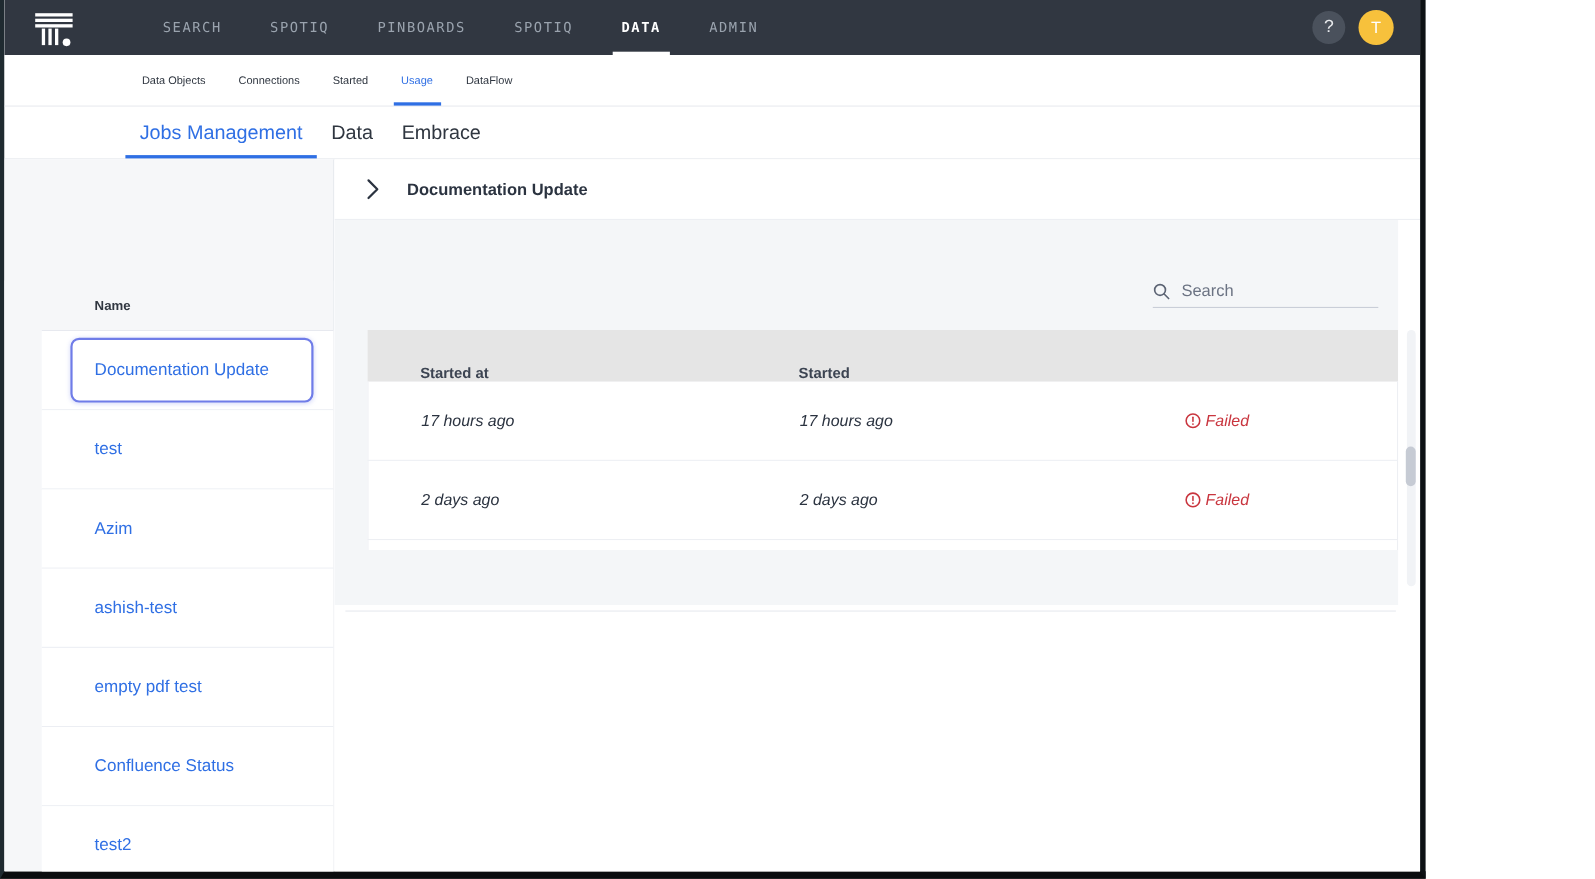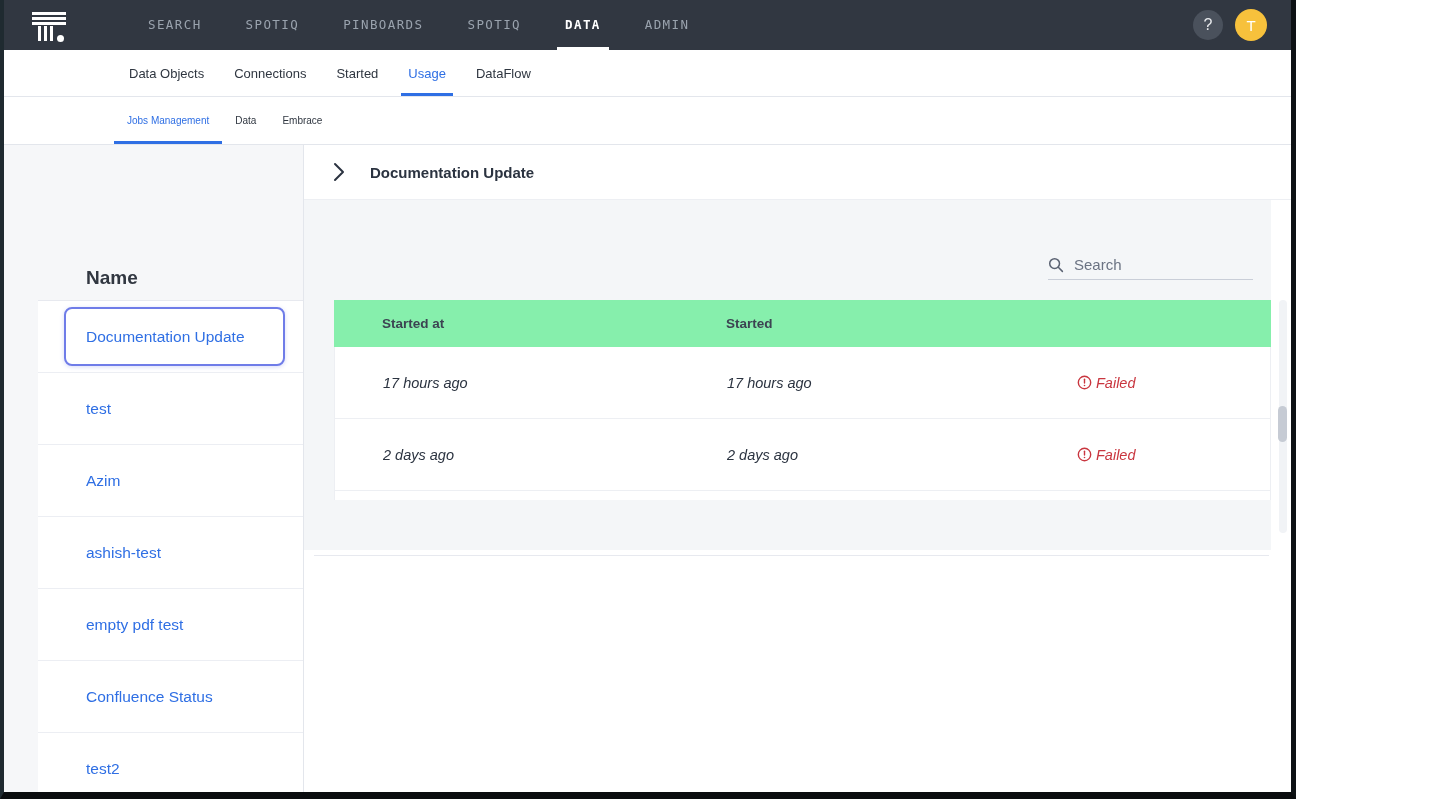--- a/index.html
+++ b/index.html
@@ -77,42 +77,42 @@
   
   .subnav {
     height: 47px;
     background: #ffffff;
     border-bottom: 1px solid #e3e6ec;
     display: flex; align-items: stretch;
     padding-left: 110px;
   }
   .subnav-item {
     display: flex; align-items: center;
-    font-size: 13px; color: #2f3640;
+    font-size: 10px; color: #2f3640;
     padding: 12px 15px;
     cursor: pointer; position: relative;
     white-space: nowrap;
   }
   .subnav-item.active { color: #2f6fe4; }
   .subnav-item.active::after {
     content: ""; position: absolute; left: 8px; right: 8px; bottom: 0;
     height: 3px; background: #2f6fe4;
   }
 
   
   .tabnav {
     height: 48px;
     background: #ffffff;
     border-bottom: 1px solid #e3e6ec;
     display: flex; align-items: stretch;
     padding-left: 110px;
   }
   .tabnav-item {
     display: flex; align-items: center;
-    font-size: 10px; color: #2f3640;
+    font-size: 18px; color: #2f3640;
     padding: 0 13px;
     cursor: pointer; position: relative;
     white-space: nowrap;
   }
   .tabnav-item.active { color: #2f6fe4; }
   .tabnav-item.active::after {
     content: ""; position: absolute; left: 0; right: 0; bottom: 0;
     height: 3px; background: #2f6fe4;
   }
 
@@ -129,21 +129,21 @@
     flex: 0 0 300px;
     background: #f6f7f9;
     position: relative;
     border-right: 1px solid #e3e6ec;
   }
   .sidebar-head {
     position: absolute; top: 110px; left: 0; right: 0;
     height: 45px;
     display: flex; align-items: center;
     padding-left: 82px;
-    font-size: 19px; font-weight: bold; color: #313741;
+    font-size: 12px; font-weight: bold; color: #313741;
     background: #f6f7f9;
   }
   .sidebar-list {
     position: absolute; top: 155px; left: 34px; right: 0; bottom: 0;
     background: #ffffff;
     border-top: 1px solid #e7e9ef;
   }
   .sidebar-row {
     height: 72px;
     display: flex; align-items: center;
@@ -223,23 +223,23 @@
   .search-input::placeholder { color: #6b7383; }
 
   .table-wrap {
     position: absolute;
     top: 100px; left: 30px; right: 20px;
     height: 200px;
     background: transparent;
     overflow: hidden;
   }
   .thead {
-    display: flex; align-items: center;
+    display: flex; align-items: flex-end;
     height: 47px;
-    background: #86efac;
+    background: #e5e5e5;
     padding-left: 48px;
   }
   .thead .th {
     font-size: 13.5px; font-weight: bold; color: #3c4452;
   }
   .col-start { width: 344px; flex: 0 0 344px; }
   .col-end   { width: 350px; flex: 0 0 350px; }
   .col-status{ flex: 1 1 auto; }
 
   .trow {

